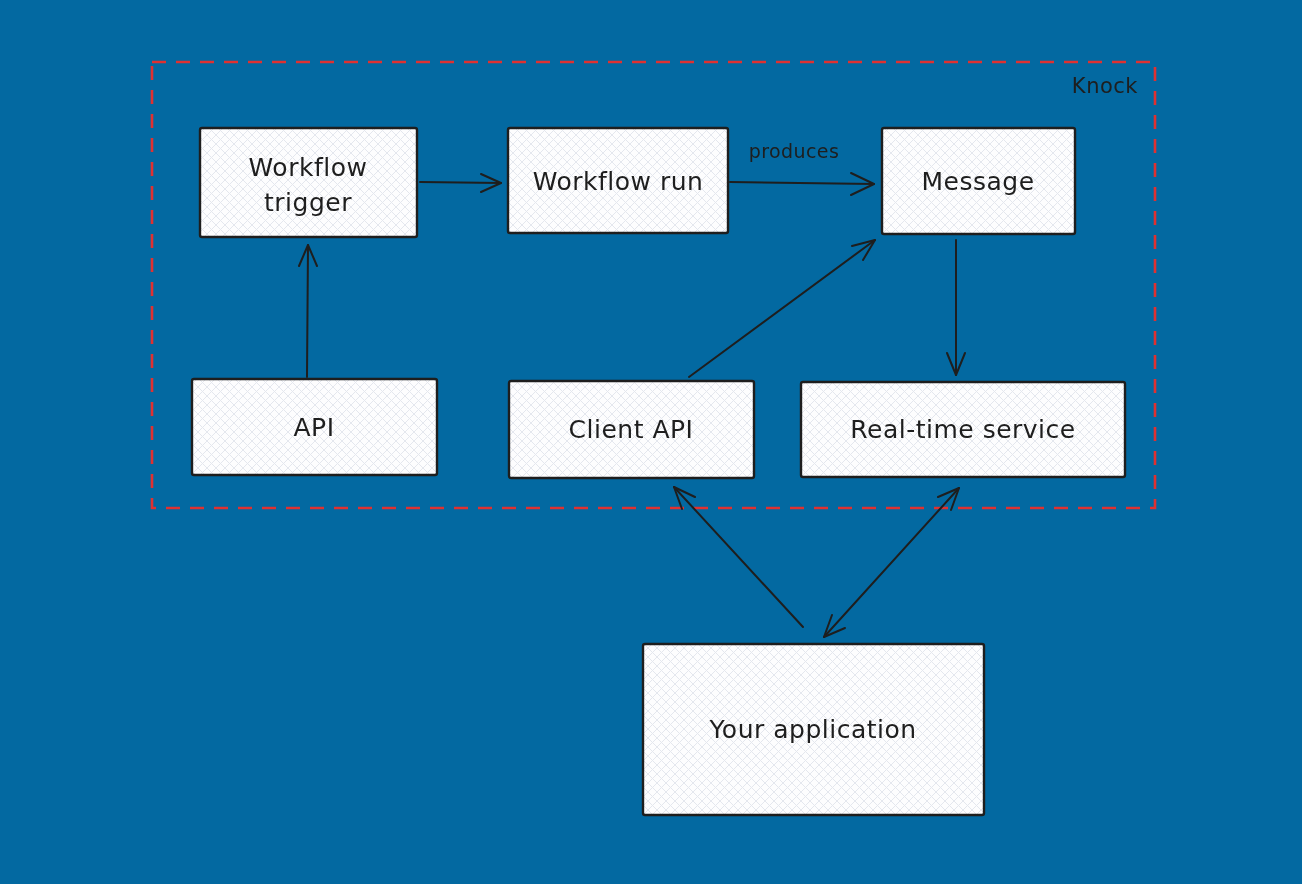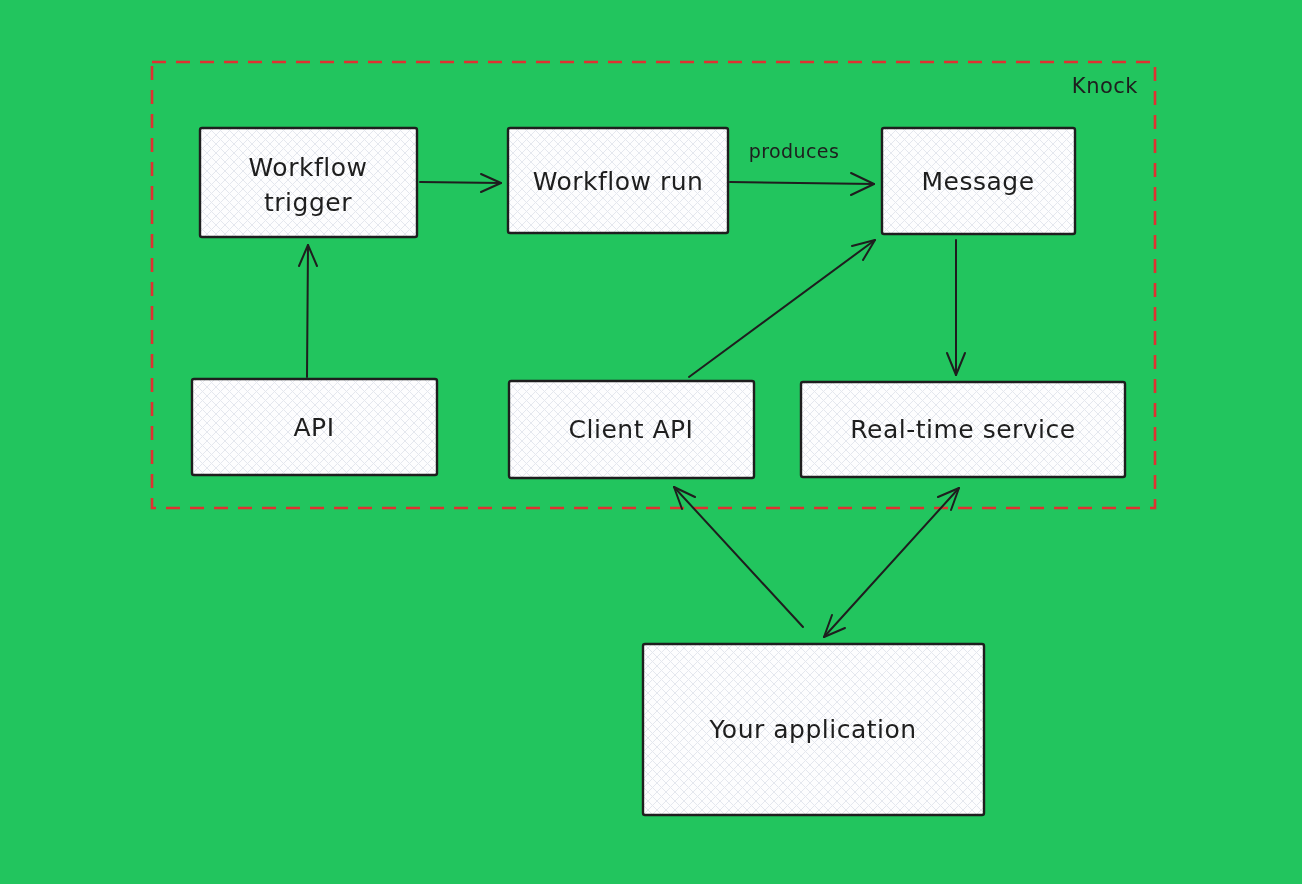--- a/index.html
+++ b/index.html
@@ -5,21 +5,21 @@
   html, body {
     margin: 0;
     padding: 0;
     background: #ffffff;
     font-family: "DejaVu Sans", sans-serif;
   }
   .canvas {
     position: relative;
     width: 1302px;
     height: 884px;
-    background: #22c55e;
+    background: #0369a1;
     overflow: hidden;
   }
   svg { display: block; }
   .node-rect {
     fill: url(#crosshatch);
     stroke: #1e1e1e;
     stroke-width: 2.4;
   }
   .node-label {
     font-family: "DejaVu Sans", sans-serif;

